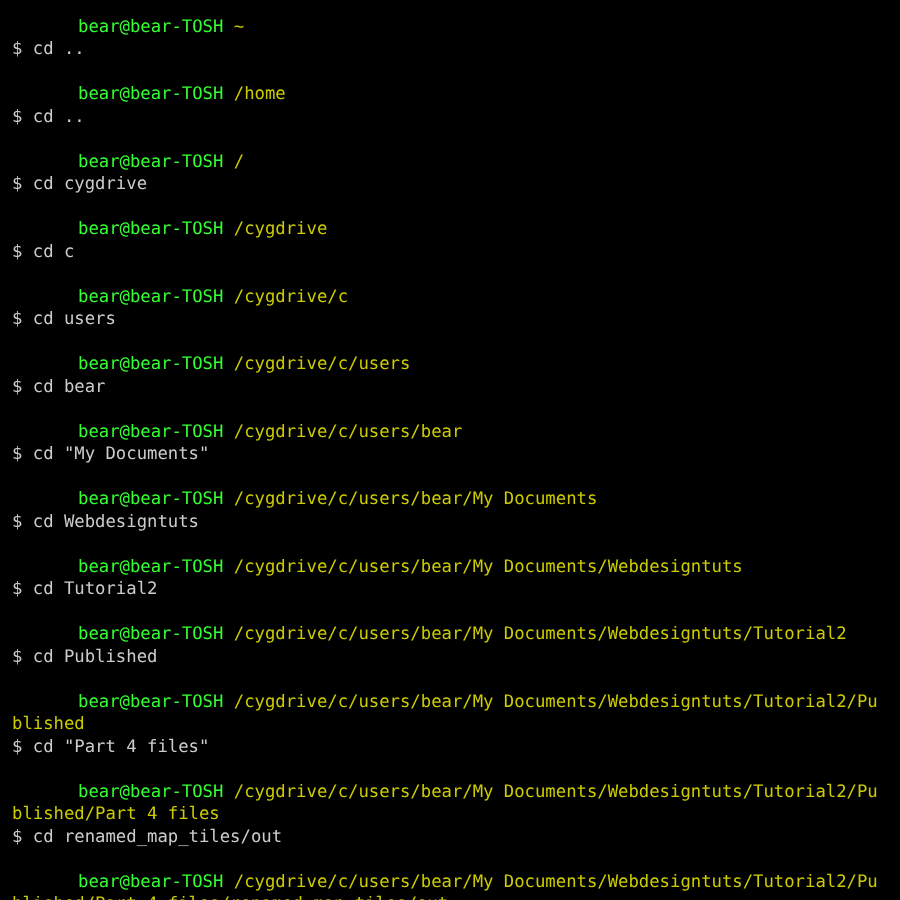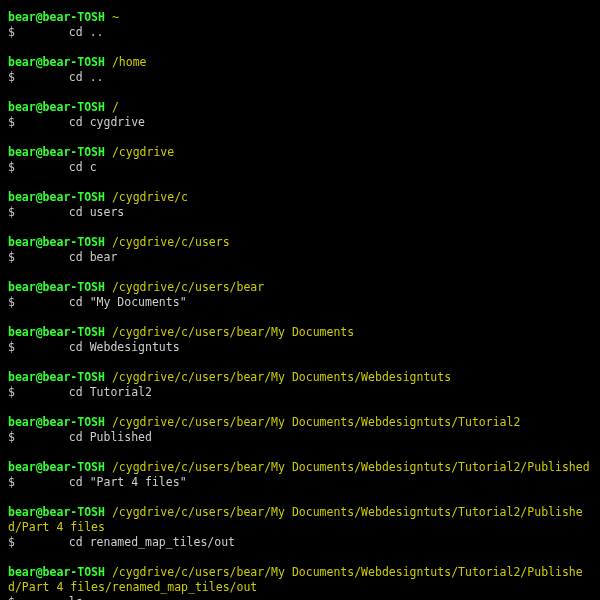--- a/index.html
+++ b/index.html
@@ -12,22 +12,22 @@
   }
   .terminal {
     font-family: "Lucida Console", Consolas, monospace;
     font-size: 11.5px;
     line-height: 15px;
     color: #cccccc;
     padding: 10px 8px 8px 8px;
     white-space: pre-wrap;
     word-break: break-all;
   }
-  .user   { color: #33ff33; font-weight: bold; }
+  .user   { color: #33ff33; font-weight: normal; margin-left: 44px; }
   .path   { color: #cccc00; }
   .prompt { color: #cccccc; }
-  .cmd    { color: #cccccc; margin-left: 47px; }
+  .cmd    { color: #cccccc; }
   .spacer { height: 15px; }
 </style>
 </head>
 <body>
 
 <div class="terminal" id="term"><div class="row"><span class="user">bear@bear-TOSH</span> <span class="path">~</span></div><div class="row"><span class="prompt">$ </span><span class="cmd">cd ..</span></div><div class="spacer"></div><div class="row"><span class="user">bear@bear-TOSH</span> <span class="path">/home</span></div><div class="row"><span class="prompt">$ </span><span class="cmd">cd ..</span></div><div class="spacer"></div><div class="row"><span class="user">bear@bear-TOSH</span> <span class="path">/</span></div><div class="row"><span class="prompt">$ </span><span class="cmd">cd cygdrive</span></div><div class="spacer"></div><div class="row"><span class="user">bear@bear-TOSH</span> <span class="path">/cygdrive</span></div><div class="row"><span class="prompt">$ </span><span class="cmd">cd c</span></div><div class="spacer"></div><div class="row"><span class="user">bear@bear-TOSH</span> <span class="path">/cygdrive/c</span></div><div class="row"><span class="prompt">$ </span><span class="cmd">cd users</span></div><div class="spacer"></div><div class="row"><span class="user">bear@bear-TOSH</span> <span class="path">/cygdrive/c/users</span></div><div class="row"><span class="prompt">$ </span><span class="cmd">cd bear</span></div><div class="spacer"></div><div class="row"><span class="user">bear@bear-TOSH</span> <span class="path">/cygdrive/c/users/bear</span></div><div class="row"><span class="prompt">$ </span><span class="cmd">cd "My Documents"</span></div><div class="spacer"></div><div class="row"><span class="user">bear@bear-TOSH</span> <span class="path">/cygdrive/c/users/bear/My Documents</span></div><div class="row"><span class="prompt">$ </span><span class="cmd">cd Webdesigntuts</span></div><div class="spacer"></div><div class="row"><span class="user">bear@bear-TOSH</span> <span class="path">/cygdrive/c/users/bear/My Documents/Webdesigntuts</span></div><div class="row"><span class="prompt">$ </span><span class="cmd">cd Tutorial2</span></div><div class="spacer"></div><div class="row"><span class="user">bear@bear-TOSH</span> <span class="path">/cygdrive/c/users/bear/My Documents/Webdesigntuts/Tutorial2</span></div><div class="row"><span class="prompt">$ </span><span class="cmd">cd Published</span></div><div class="spacer"></div><div class="row"><span class="user">bear@bear-TOSH</span> <span class="path">/cygdrive/c/users/bear/My Documents/Webdesigntuts/Tutorial2/Published</span></div><div class="row"><span class="prompt">$ </span><span class="cmd">cd "Part 4 files"</span></div><div class="spacer"></div><div class="row"><span class="user">bear@bear-TOSH</span> <span class="path">/cygdrive/c/users/bear/My Documents/Webdesigntuts/Tutorial2/Published/Part 4 files</span></div><div class="row"><span class="prompt">$ </span><span class="cmd">cd renamed_map_tiles/out</span></div><div class="spacer"></div><div class="row"><span class="user">bear@bear-TOSH</span> <span class="path">/cygdrive/c/users/bear/My Documents/Webdesigntuts/Tutorial2/Published/Part 4 files/renamed_map_tiles/out</span></div><div class="row"><span class="prompt">$ </span><span class="cmd">ls</span></div></div>
 
 </body></html>

